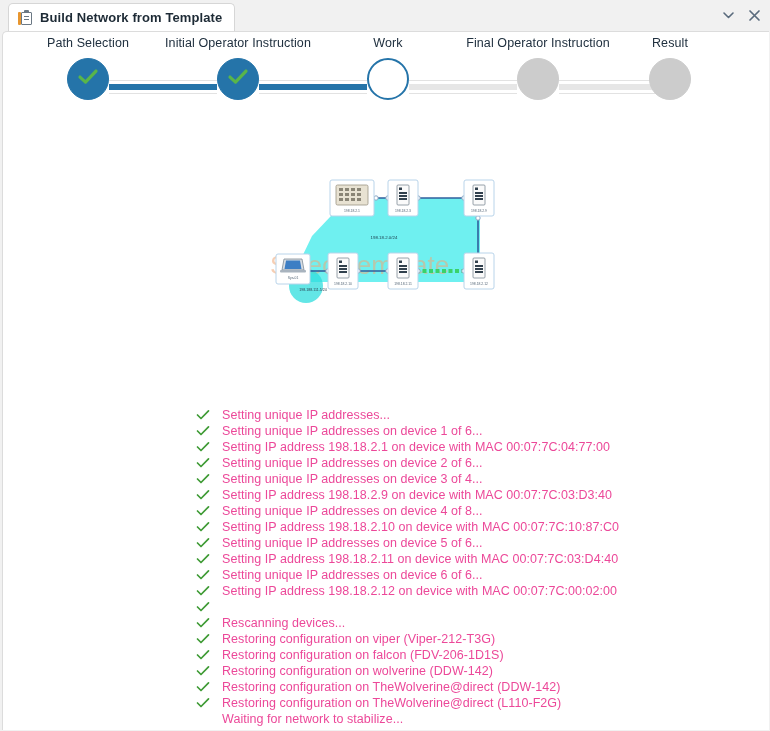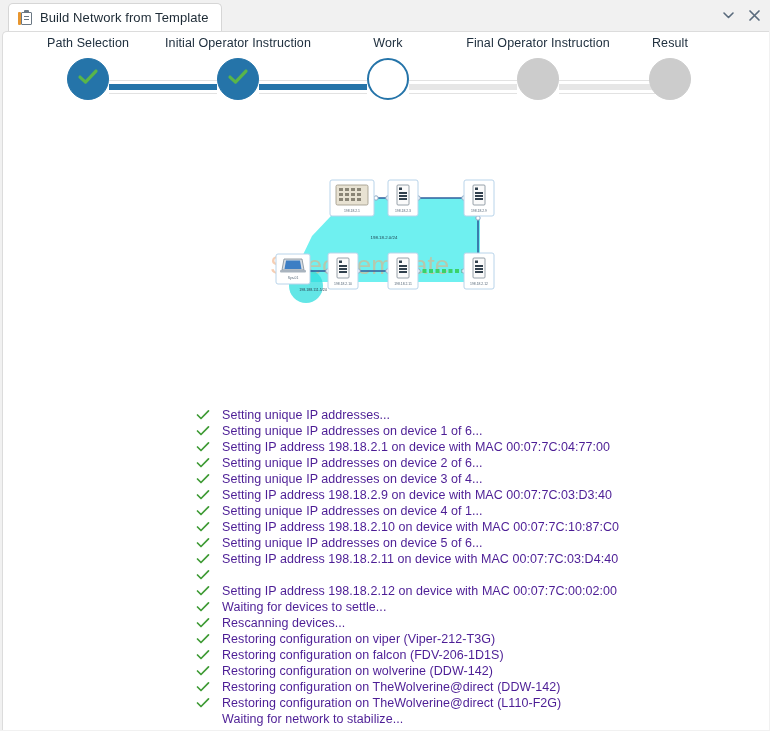--- a/index.html
+++ b/index.html
@@ -36,20 +36,21 @@
     box-sizing: border-box;
     background: #ffffff;
     border: 1px solid #d6d6d6;
     border-bottom: none;
     border-radius: 5px 5px 0 0;
     padding: 0 12px 0 9px;
     display: flex;
     align-items: center;
     gap: 7px;
     cursor: default;
+    font-weight: bold;
   }
   .tab-title {
     font-size: 13px;
     color: #1d2a35;
     white-space: nowrap;
     letter-spacing: .1px;
   }
   .clipboard-icon {
     width: 15px; height: 16px;
     position: relative;
@@ -194,21 +195,21 @@
     position: absolute;
     left: 193px; top: 375px;
     width: 520px;
   }
   .logrow {
     height: 16px;
     display: flex;
     align-items: center;
     gap: 0px;
     font-size: 12.5px;
-    color: #4c1d95;
+    color: #ec4899;
     white-space: nowrap;
   }
   .log-check {
     width: 26px;
     flex: 0 0 26px;
     display: flex;
     align-items: center;
   }
   .log-check svg { display: block; }
   .log-text { letter-spacing: .05px; }
@@ -470,21 +471,21 @@
             </svg>
           </span>
           <span class="log-text">Setting IP address 198.18.2.9 on device with MAC 00:07:7C:03:D3:40</span>
         </div>
         <div class="logrow">
           <span class="log-check">
             <svg width="14" height="12" viewBox="0 0 14 12">
               <path d="M1.5 6 L5 9.5 L12.5 1.8" fill="none" stroke="#3f9b35" stroke-width="1.7" stroke-linecap="round" stroke-linejoin="round"></path>
             </svg>
           </span>
-          <span class="log-text">Setting unique IP addresses on device 4 of 1...</span>
+          <span class="log-text">Setting unique IP addresses on device 4 of 8...</span>
         </div>
         <div class="logrow">
           <span class="log-check">
             <svg width="14" height="12" viewBox="0 0 14 12">
               <path d="M1.5 6 L5 9.5 L12.5 1.8" fill="none" stroke="#3f9b35" stroke-width="1.7" stroke-linecap="round" stroke-linejoin="round"></path>
             </svg>
           </span>
           <span class="log-text">Setting IP address 198.18.2.10 on device with MAC 00:07:7C:10:87:C0</span>
         </div>
         <div class="logrow">
@@ -502,36 +503,36 @@
             </svg>
           </span>
           <span class="log-text">Setting IP address 198.18.2.11 on device with MAC 00:07:7C:03:D4:40</span>
         </div>
         <div class="logrow">
           <span class="log-check">
             <svg width="14" height="12" viewBox="0 0 14 12">
               <path d="M1.5 6 L5 9.5 L12.5 1.8" fill="none" stroke="#3f9b35" stroke-width="1.7" stroke-linecap="round" stroke-linejoin="round"></path>
             </svg>
           </span>
+          <span class="log-text">Setting unique IP addresses on device 6 of 6...</span>
         </div>
         <div class="logrow">
           <span class="log-check">
             <svg width="14" height="12" viewBox="0 0 14 12">
               <path d="M1.5 6 L5 9.5 L12.5 1.8" fill="none" stroke="#3f9b35" stroke-width="1.7" stroke-linecap="round" stroke-linejoin="round"></path>
             </svg>
           </span>
           <span class="log-text">Setting IP address 198.18.2.12 on device with MAC 00:07:7C:00:02:00</span>
         </div>
         <div class="logrow">
           <span class="log-check">
             <svg width="14" height="12" viewBox="0 0 14 12">
               <path d="M1.5 6 L5 9.5 L12.5 1.8" fill="none" stroke="#3f9b35" stroke-width="1.7" stroke-linecap="round" stroke-linejoin="round"></path>
             </svg>
           </span>
-          <span class="log-text">Waiting for devices to settle...</span>
         </div>
         <div class="logrow">
           <span class="log-check">
             <svg width="14" height="12" viewBox="0 0 14 12">
               <path d="M1.5 6 L5 9.5 L12.5 1.8" fill="none" stroke="#3f9b35" stroke-width="1.7" stroke-linecap="round" stroke-linejoin="round"></path>
             </svg>
           </span>
           <span class="log-text">Rescanning devices...</span>
         </div>
         <div class="logrow">

